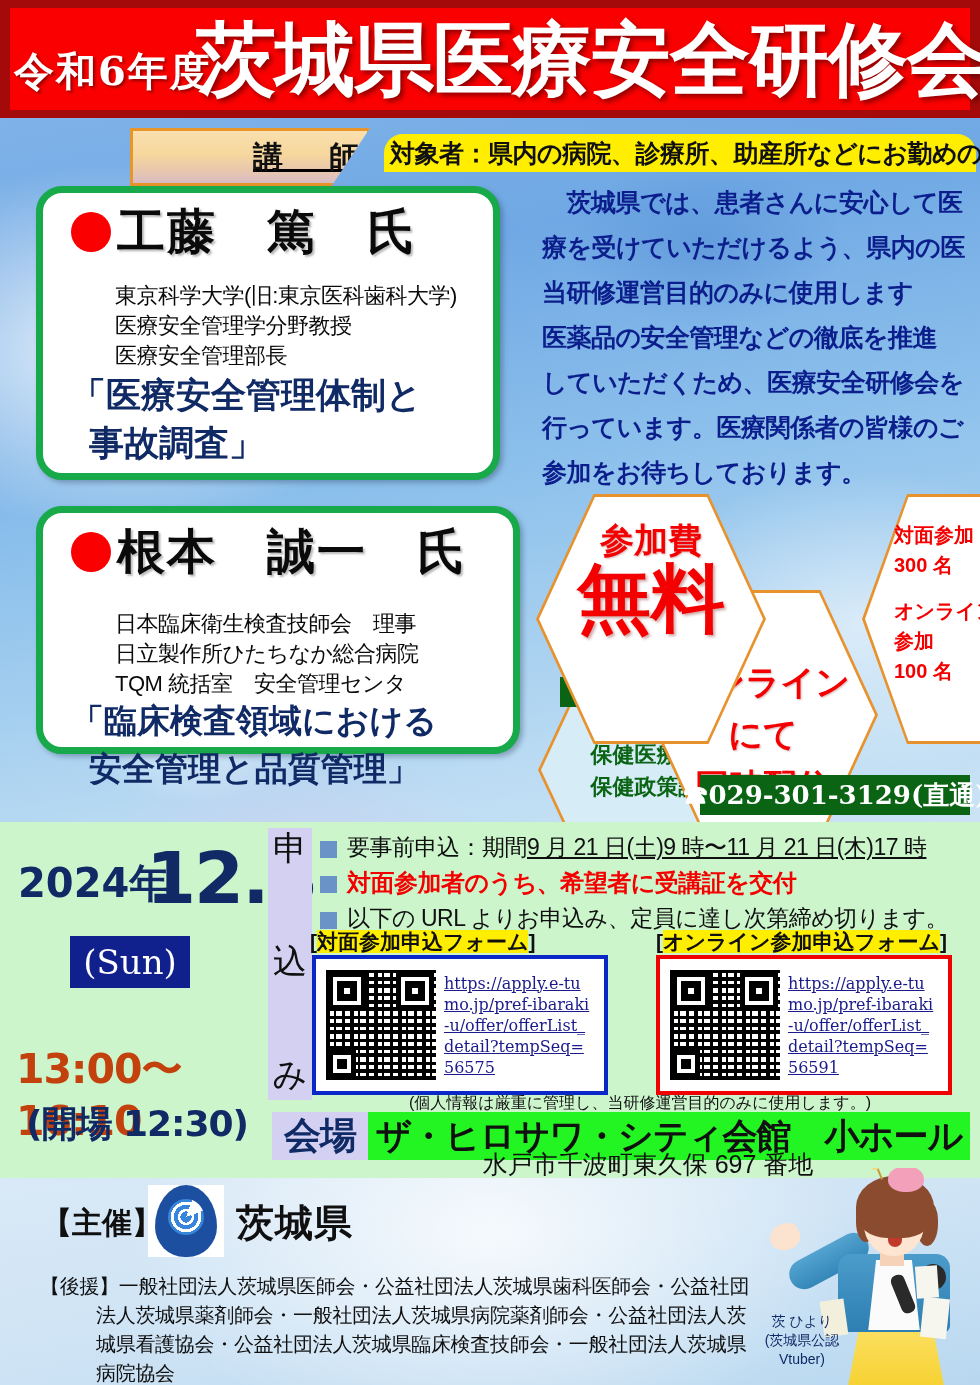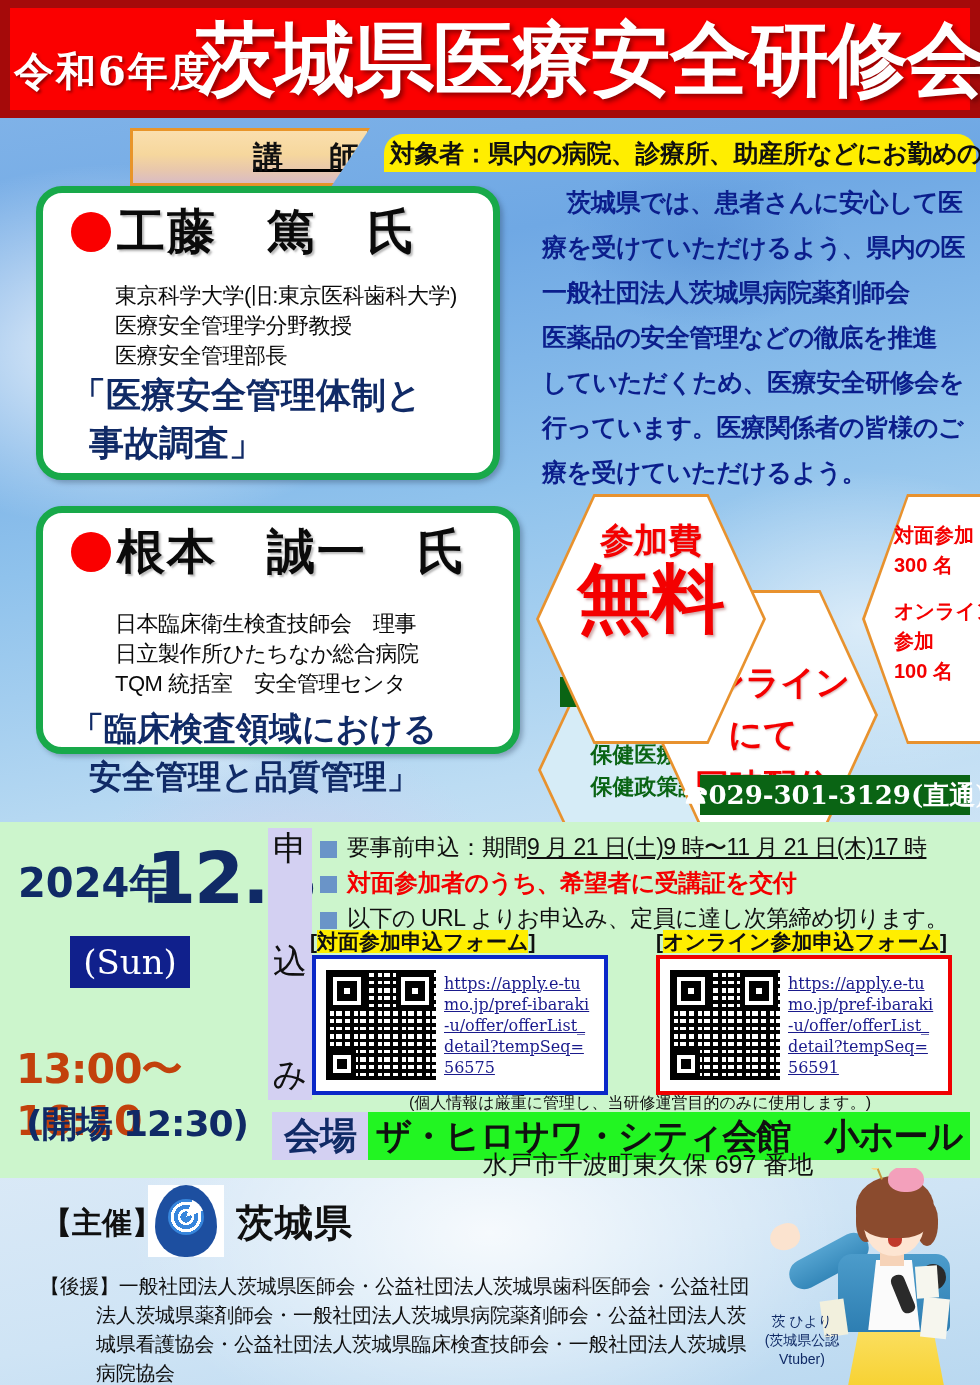--- a/index.html
+++ b/index.html
@@ -101,21 +101,21 @@
     position:absolute; left:72px; font-size:22px; color:#0a0a0a; line-height:30px; white-space:nowrap;
     letter-spacing:-0.5px;
   }
   #spk1 .spk-affil { top:88px; }
   #spk2 .spk-affil { top:96px; }
   .spk-topic {
     position:absolute; left:28px; font-size:35px; font-weight:700; color:#102a66;
     line-height:48px; letter-spacing:0px; white-space:nowrap;
   }
   #spk1 .spk-topic { top:178px; }
-  #spk2 .spk-topic { top:192px; }
+  #spk2 .spk-topic { top:184px; }
   #spk2 .spk-topic { font-size:33px; }
   .indent1 { padding-left:18px; display:block; }
 
   
   .desc {
     position:absolute; left:542px; top:180px; width:426px;
     font-size:25px; font-weight:700; color:#0b1e8c;
     line-height:45px; letter-spacing:-0.5px;
   }
   .desc div { white-space:nowrap; }
@@ -411,25 +411,25 @@
     </div>
     <div class="spk-topic">
       <span>「臨床検査領域における</span>
       <span class="indent1">安全管理と品質管理」</span>
     </div>
   </div>
 
   <div class="desc">
     <div>　茨城県では、患者さんに安心して医</div>
     <div>療を受けていただけるよう、県内の医</div>
-    <div>一般社団法人茨城県病院薬剤師会</div>
+    <div>当研修運営目的のみに使用します</div>
     <div>医薬品の安全管理などの徹底を推進</div>
     <div>していただくため、医療安全研修会を</div>
     <div>行っています。医療関係者の皆様のご</div>
-    <div>療を受けていただけるよう。</div>
+    <div>参加をお待ちしております。</div>
   </div>
 
   <div class="hexwrap" id="hexCap">
     <div class="hexborder"></div>
     <div class="hexfill"></div>
     <div class="cap-text">
       <div>対面参加</div>
       <div>300 名</div>
       <span class="gap"></span>
       <div>オンライン</div>

